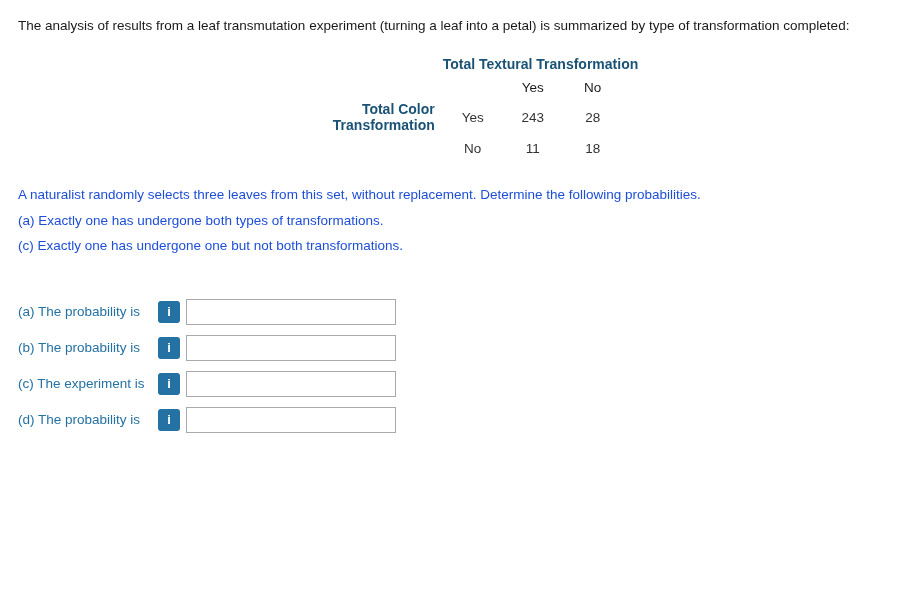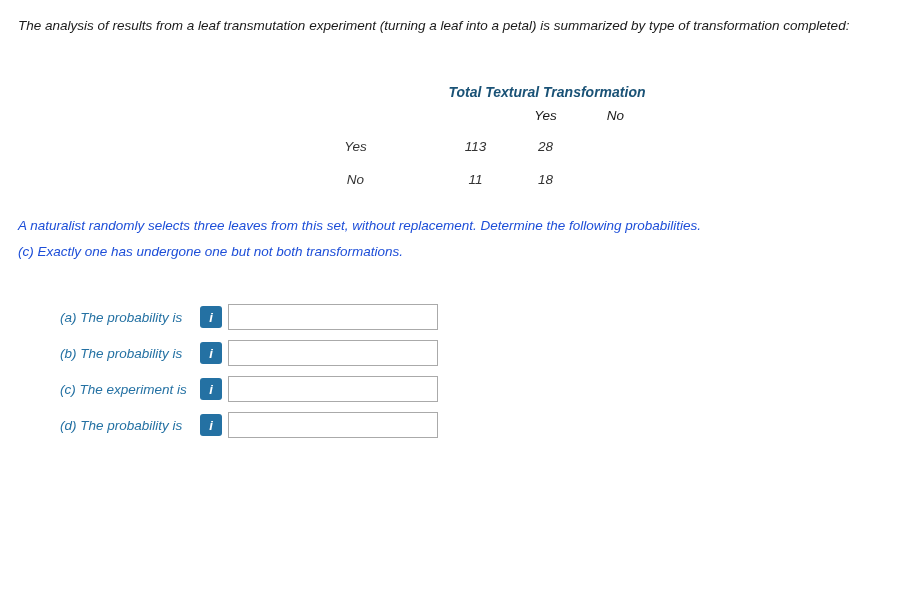--- a/index.html
+++ b/index.html
@@ -1,19 +1,18 @@
 <!DOCTYPE html>
 <html><head>
   <meta charset="utf-8">
   <style>
     * {
       box-sizing: border-box;
       margin: 0;
       padding: 0;
-      font-style: italic;
     }
 
     body {
       font-family: Arial, sans-serif;
       font-size: 14px;
       color: #333;
       background: #fff;
       width: 921px;
       min-height: 590px;
       padding: 16px 18px;
@@ -28,39 +27,36 @@
 
     .table-section {
       display: flex;
       justify-content: center;
       margin-bottom: 24px;
     }
 
     .contingency-table-wrapper {
       display: flex;
       flex-direction: column;
-      align-items: flex-end;
       position: relative;
-      margin-top: 28px;
     }
 
     .top-header {
       text-align: center;
       font-weight: bold;
       color: #1a5276;
       margin-bottom: 6px;
       margin-left: 160px;
     }
 
     .table-grid {
       display: grid;
       grid-template-columns: 160px 60px 60px 60px;
       grid-template-rows: auto auto auto;
       align-items: center;
-      gap: 10px;
     }
 
     .cell {
       padding: 4px 8px;
       text-align: center;
     }
 
     .cell-label {
       padding: 4px 8px;
       text-align: right;
@@ -107,21 +103,20 @@
     }
 
     .answer-section {
       margin-top: 10px;
     }
 
     .answer-row {
       display: flex;
       align-items: center;
       margin-bottom: 10px;
-      margin-left: 42px;
     }
 
     .answer-label {
       font-size: 13.5px;
       color: #2471a3;
       min-width: 140px;
     }
 
     .info-badge {
       display: inline-flex;
@@ -158,37 +153,39 @@
 
     <div class="top-header">Total Textural Transformation</div>
 
     <div class="table-grid">
 
       <div class="cell"></div>
       <div class="cell"></div>
       <div class="cell-yes-no-header">Yes</div>
       <div class="cell-yes-no-header">No</div>
 
+      <div class="cell-label">Total Color Transformation</div>
       <div class="row-yes-label">Yes</div>
-      <div class="cell data-value">113</div>
+      <div class="cell data-value">243</div>
       <div class="cell data-value">28</div>
 
       <div class="cell-sublabel"></div>
       <div class="row-yes-label">No</div>
       <div class="cell data-value">11</div>
       <div class="cell data-value">18</div>
     </div>
 
   </div>
 </div>
 
 <div class="questions-section">
   <p>
     <span class="blue-text">A naturalist randomly selects three leaves from this set, without replacement. Determine the following probabilities.</span>
   </p>
+  <p class="blue-text">(a) Exactly one has undergone both types of transformations.</p>
   <p class="blue-text">(c) Exactly one has undergone one but not both transformations.</p>
   <br>
 </div>
 
 <div class="answer-section">
 
   <div class="answer-row">
     <span class="answer-label blue-text">(a) The probability is</span>
     <span class="info-badge">i</span>
     <input class="answer-input" type="text" style="">

